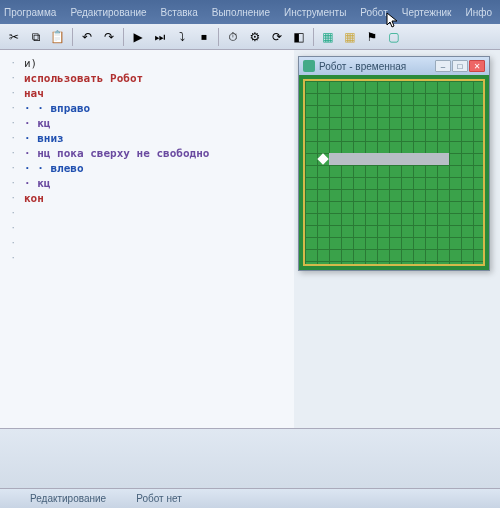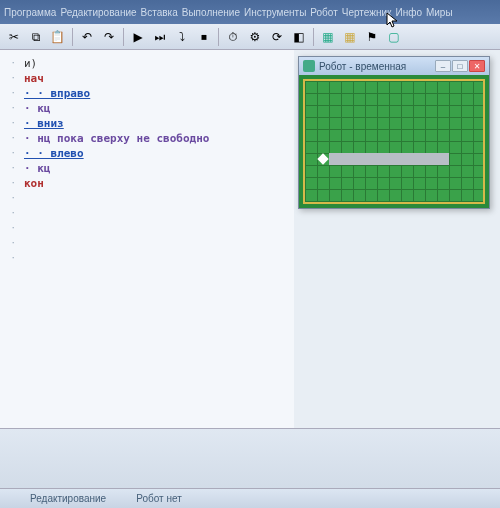--- a/index.html
+++ b/index.html
@@ -11,21 +11,21 @@
       font-size: 11px;
       overflow: hidden;
       position: relative;
     }
     .menubar {
       background: linear-gradient(180deg, #4a6a9a 0%, #5a7aaa 100%);
       height: 20px;
       display: flex;
       align-items: center;
       padding: 12px 4px;
-      gap: 4px;
+      gap: 14px;
       color: #cfdbeb;
       font-size: 10px;
     }
     .menubar span { cursor: pointer; }
     .toolbar {
       background: linear-gradient(180deg, #e8eef6 0%, #d0dae8 100%);
       height: 26px;
       display: flex;
       align-items: center;
       padding: 0 4px;
@@ -56,26 +56,26 @@
       font-size: 11px;
       line-height: 15px;
       color: #333;
     }
     .gutter {
       position: absolute; left: 0; top: 6px; width: 20px;
       text-align: right; color: #9ab; font-size: 9px; line-height: 15px;
       padding-right: 4px;
     }
     .code-line .kw { color: #b03030; font-weight: bold; }
-    .code-line .cmd { color: #2050b0; font-weight: bold; text-decoration: underline; }
+    .code-line .cmd { color: #2050b0; font-weight: bold; }
     .code-line .op { color: #6a4aa0; font-weight: bold; }
     .robot-window {
       position: absolute;
       left: 298px; top: 6px;
-      width: 192px; height: 153px;
+      width: 192px; height: 215px;
       background: #fff;
       border: 1px solid #7a8aa0;
       box-shadow: 2px 2px 6px rgba(0,0,0,0.25);
     }
     .robot-title {
       height: 18px;
       background: linear-gradient(180deg, #cfe0f5 0%, #b0c8e4 100%);
       display: flex; align-items: center;
       padding: 0 4px;
       gap: 4px;
@@ -194,20 +194,21 @@
         <div>·</div>
         <div>·</div>
         <div>·</div>
         <div>·</div>
         <div>·</div>
         <div>·</div>
         <div>·</div>
     </div>
     <div class="code-lines" id="codelines">
         <div class="code-line"><span class="">и)</span></div>
+        <div class="code-line"><span class="kw">использовать Робот</span></div>
         <div class="code-line"><span class="kw">нач</span></div>
         <div class="code-line"><span class="cmd">· · вправо</span></div>
         <div class="code-line"><span class="op">· кц</span></div>
         <div class="code-line"><span class="cmd">· вниз</span></div>
         <div class="code-line"><span class="op">· нц пока сверху не свободно</span></div>
         <div class="code-line"><span class="cmd">· · влево</span></div>
         <div class="code-line"><span class="op">· кц</span></div>
         <div class="code-line"><span class="kw">кон</span></div>
       </div>
   </div>

